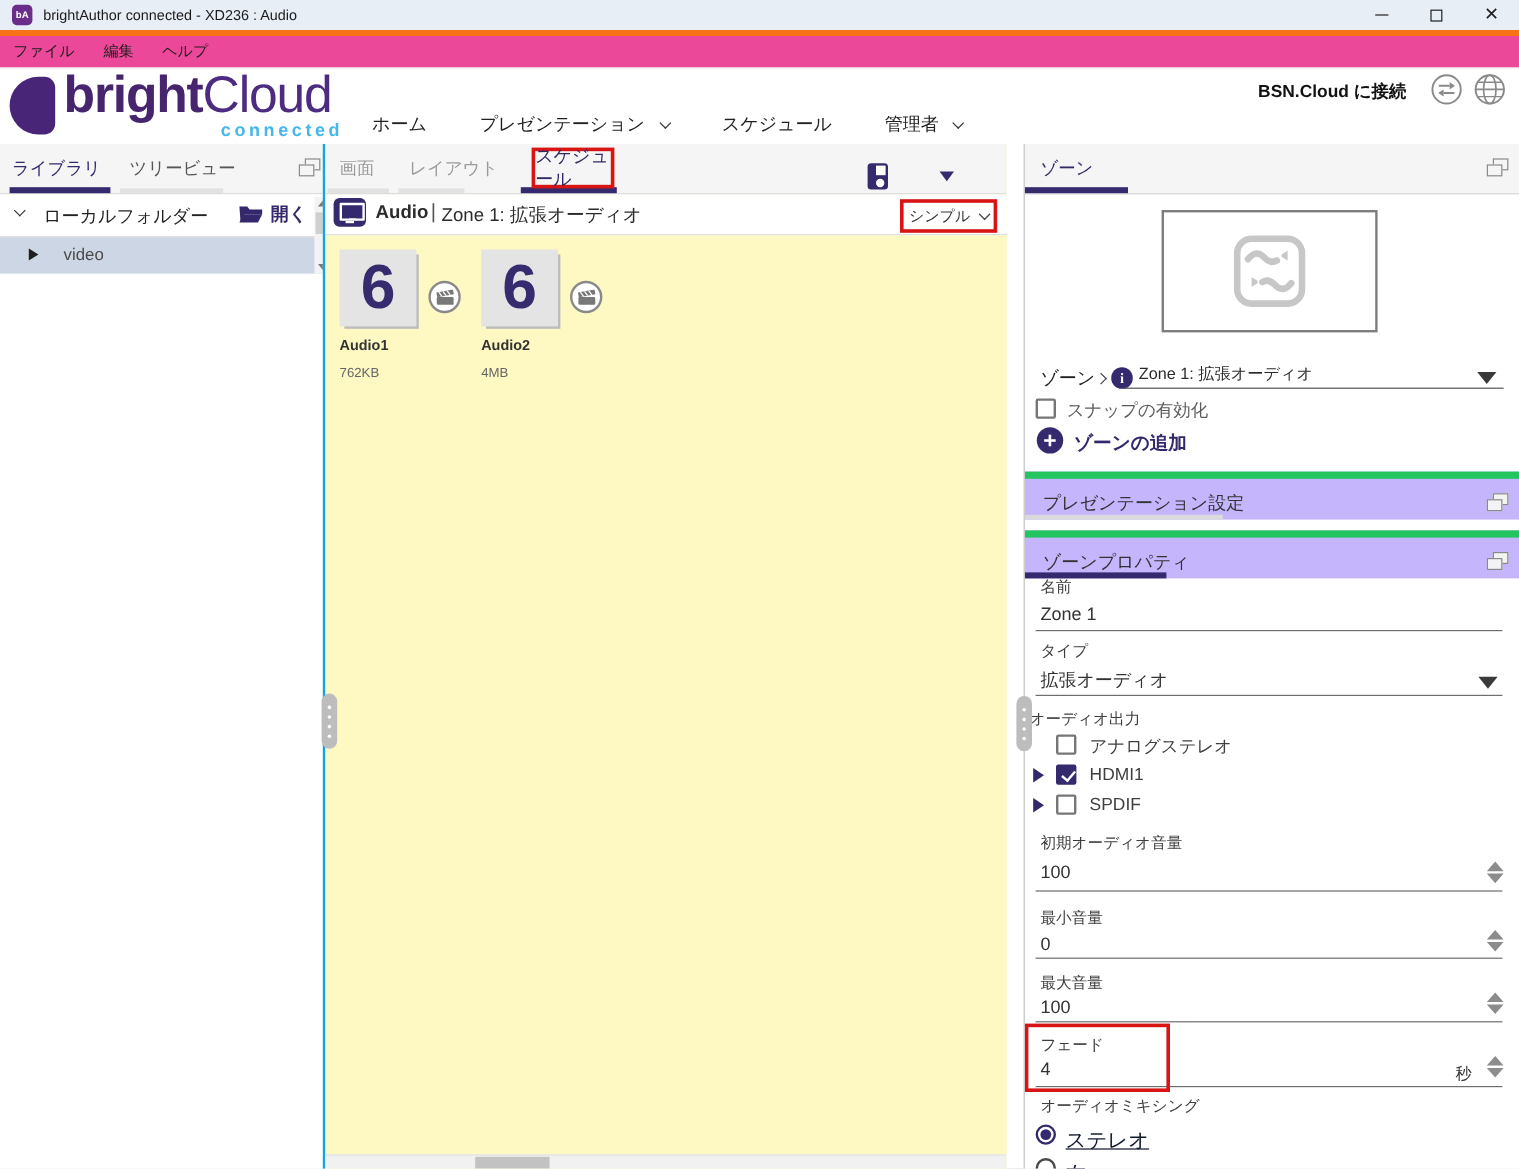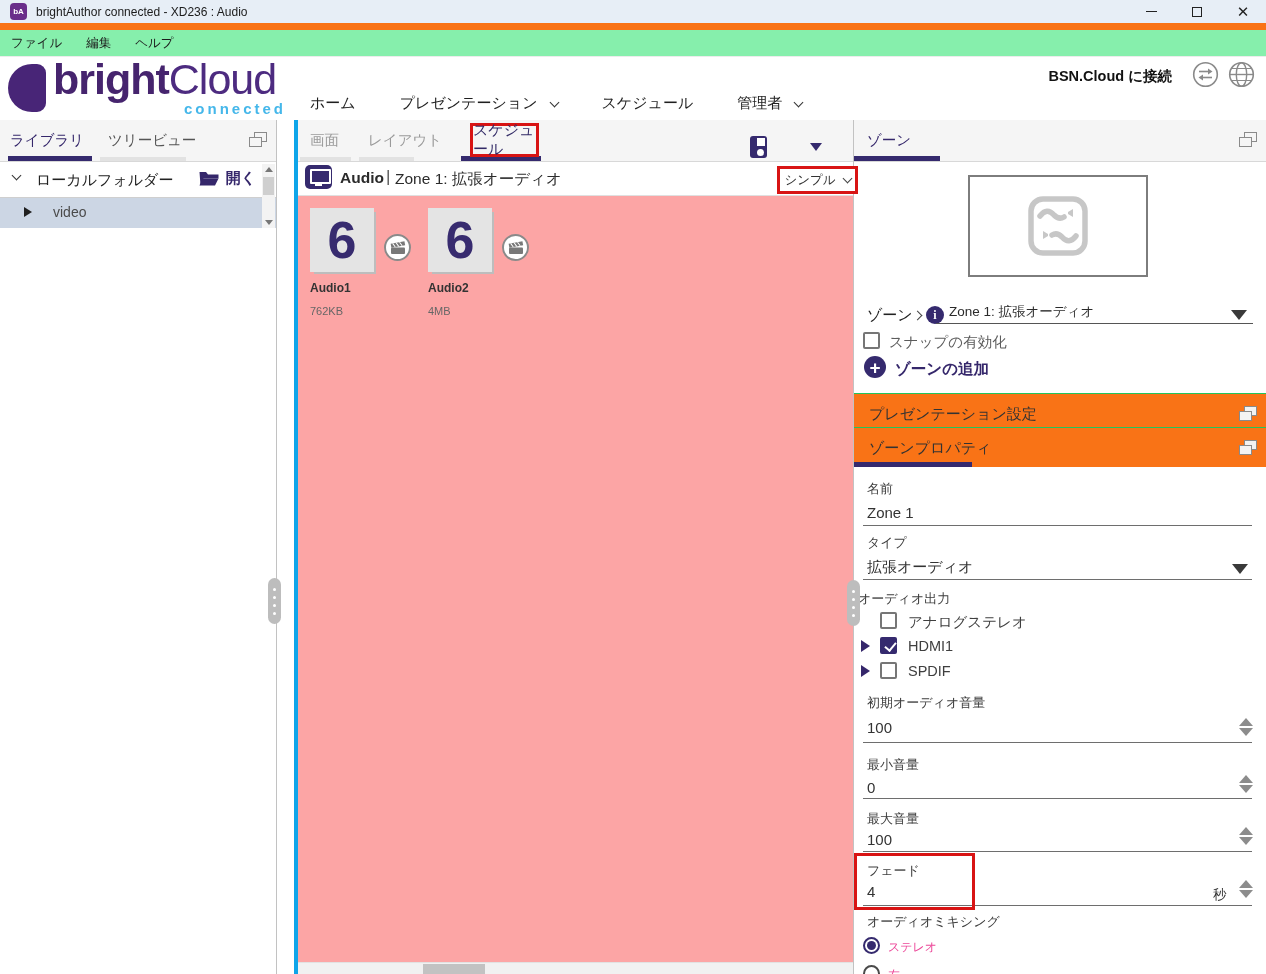--- a/index.html
+++ b/index.html
@@ -1,30 +1,30 @@
 <!DOCTYPE html>
 <html><head>
 <meta charset="utf-8">
 <style>
   * { margin:0; padding:0; box-sizing:border-box; }
   body { background:#888; font-family:"Liberation Sans","DejaVu Sans",sans-serif; }
   #app { position:relative; width:1266px; height:974px; background:#fff; overflow:hidden; font-family:"Liberation Sans","DejaVu Sans",sans-serif; }
 
   
-  .titlebar { position:absolute; left:0; top:0; width:100%; height:30px; background:#e7eef6; border-bottom:7px solid #f97316; display:flex; align-items:center;justify-content:center; }
+  .titlebar { position:absolute; left:0; top:0; width:100%; height:30px; background:#e7eef6; border-bottom:5px solid #f97316; display:flex; align-items:center;justify-content:center; }
   .app-icon { width:17px; height:17px; background:#6a2e8a; border-radius:4px; margin:0 9px 0 10px; color:#fff; font-size:8px; font-weight:bold; display:flex; align-items:center; justify-content:center; }
   .tb-title { font-size:12px; color:#1b1b1b; }
   .win-controls { margin-left:auto; display:flex; height:100%; }
   .win-btn { width:46px; height:100%; display:flex; align-items:center; justify-content:center; color:#222; }
   .glyph-min { width:11px; height:1px; background:#222; display:block; }
   .glyph-max { width:10px; height:10px; border:1.2px solid #222; display:block; }
   .glyph-close { font-size:15px; line-height:1; }
 
   
-  .menubar { position:absolute; left:0; top:30px; width:100%; height:27px; background:#86efac; border-bottom:1px solid #ececec; display:flex; align-items:center; padding-left:11px; gap:24px; }
+  .menubar { position:absolute; left:0; top:30px; width:100%; height:27px; background:#ec4899; border-bottom:1px solid #ececec; display:flex; align-items:center; padding-left:11px; gap:24px; }
   .menu-item { font-size:12.5px; color:#1c1c1c; }
 
   
   .header { position:absolute; left:0; top:57px; width:100%; height:63px; background:#fff; }
   .logo-mark { position:absolute; left:8px; top:7px; width:38px; height:48px; background:#482577; border-radius:24px 9px 9px 24px; }
   .logo-text { position:absolute; left:53px; top:-4px; font-size:43px; line-height:52px; letter-spacing:-1px; }
   .logo-bright { font-weight:700; color:#46246e; }
   .logo-author { font-weight:300; color:#4d2b80; }
   .logo-connected { position:absolute; left:158px; top:43px; width:128px; text-align:right; font-size:15px; letter-spacing:3px; color:#45b7ea; font-weight:600; }
   .nav { position:absolute; left:310px; bottom:7px; display:flex; align-items:center; }
@@ -33,21 +33,21 @@
   .chev.down { transform:rotate(45deg); margin-top:-3px; }
   .chev.right { transform:rotate(-45deg); }
   .nav-item .chev { margin-left:13px; color:#333; }
   .connect-label { position:absolute; right:94px; top:10px; font-size:14.5px; font-weight:700; color:#121212; }
   .hdr-icon { position:absolute; top:4px; width:27px; height:27px; }
   .hdr-icon.sync { right:47px; }
   .hdr-icon.globe { right:11px; }
 
   
   .panel-left  { position:absolute; left:0; top:120px; width:277px;  height:854px; background:#fff; border-right:1px solid #c2c2c2; overflow:hidden; }
-  .panel-center{ position:absolute; left:294px; top:120px; width:570px; height:854px; background:#fca5a5; border-left:4px solid #0ea5e9; overflow:hidden; }
+  .panel-center{ position:absolute; left:269px; top:120px; width:570px; height:854px; background:#fef9c3; border-left:2px solid #0ea5e9; overflow:hidden; }
   .panel-right { position:absolute; left:853px; top:120px; width:413px; height:854px; background:#fff; border-left:1px solid #c2c2c2; overflow:hidden; }
 
   .tabbar { position:absolute; left:0; top:0; right:0; height:42px; background:#f5f5f5; border-bottom:1px solid #d8d8d8; }
   .tab-label { position:absolute; top:11px; font-size:14.5px; }
   .tab-bar-active   { position:absolute; bottom:0; height:5px; background:#352a6e; }
   .tab-bar-inactive { position:absolute; bottom:0; height:4px; background:#e2e2e2; }
   .panel-toggle-icon { position:absolute; right:9px; top:12px; width:18px; height:15px; }
   .panel-toggle-icon .r1 { position:absolute; right:0; top:0; width:13px; height:10px; border:1.4px solid #8a8a8a; background:#f5f5f5; }
   .panel-toggle-icon .r2 { position:absolute; left:0; bottom:0; width:13px; height:10px; border:1.4px solid #8a8a8a; background:#f5f5f5; }
 
@@ -105,40 +105,40 @@
   .sel-underline { position:absolute; left:82px; right:13px; top:203px; border-bottom:1px solid #555; }
   .caret-down { width:0; height:0; border-left:8px solid transparent; border-right:8px solid transparent; border-top:10px solid #3a3a3a; }
   .sel-caret { position:absolute; left:377px; top:190px; }
   .cb { width:17px; height:17px; border:2px solid #767676; border-radius:2px; background:#fff; position:relative; }
   .cb.checked { background:#352a6e; border-color:#352a6e; }
   .cb.checked::after { content:""; position:absolute; left:4.5px; top:0.5px; width:5px; height:9px; border-right:2.2px solid #fff; border-bottom:2.2px solid #fff; transform:rotate(40deg); }
   .snap-cb { position:absolute; left:9px; top:212px; }
   .snap-label { position:absolute; left:35px; top:213px; font-size:14.5px; color:#5c5c5c; }
   .add-circle { position:absolute; left:10px; top:236px; width:22px; height:22px; border-radius:50%; background:#352a6e; color:#fff; font-size:19px; font-weight:700; display:flex; align-items:center; justify-content:center; line-height:1; }
   .add-label { position:absolute; left:41px; top:239px; font-size:15.5px; font-weight:700; color:#35276b; }
-  .section { position:absolute; left:0; right:0; height:40px; background:#f97316; border-top:1px solid #22c55e; }
+  .section { position:absolute; left:0; right:0; height:40px; background:#c4b5fd; border-top:6px solid #22c55e; }
   .section-label { position:absolute; left:15px; top:11px; font-size:15px; color:#333; }
   .sec-bar-gray   { position:absolute; left:0; bottom:0; width:165px; height:4px; background:#dadada; }
   .sec-bar-purple { position:absolute; left:0; bottom:0; width:118px; height:5px; background:#352a6e; }
   .f-label { position:absolute; left:13px; font-size:13px; color:#3d3d3d; }
   .f-value { position:absolute; left:13px; font-size:15px; color:#333; }
   .uline { position:absolute; left:9px; right:14px; border-bottom:1px solid #6e6e6e; }
   .type-caret { position:absolute; left:378px; top:444px; }
   .out-arrow { position:absolute; width:0; height:0; border-left:9px solid #35276b; border-top:6px solid transparent; border-bottom:6px solid transparent; }
   .out-cb { position:absolute; left:26px; }
   .out-label { position:absolute; left:54px; font-size:14.5px; color:#3f3f3f; }
   .spinner { position:absolute; left:385px; width:16px; }
   .spin-up   { width:0; height:0; border-left:7px solid transparent; border-right:7px solid transparent; border-bottom:8px solid #8c8c8c; margin-bottom:2px; }
   .spin-down { width:0; height:0; border-left:7px solid transparent; border-right:7px solid transparent; border-top:8px solid #8c8c8c; }
   .fade-redbox { left:0; top:733px; width:121px; height:57px; }
   .fade-unit { position:absolute; left:359px; top:766px; font-size:13.5px; color:#333; }
   .radio { width:17px; height:17px; border-radius:50%; border:2px solid #4a4a4a; position:absolute; background:#fff; }
   .radio.sel { border-color:#352a6e; }
   .radio.sel::after { content:""; position:absolute; inset:2px; border-radius:50%; background:#352a6e; }
-  .radio-label { position:absolute; left:34px; font-size:12px; color:#ec4899; }
+  .radio-label { position:absolute; left:34px; font-size:17px; color:#0f172a;text-decoration:underline; }
 
   .splitter-handle { position:absolute; width:13px; height:46px; background:#bdbdbd; border-radius:7px; z-index:8; display:flex; flex-direction:column; align-items:center; justify-content:center; gap:5px; }
   .splitter-handle i { width:3px; height:3px; border-radius:50%; background:#fff; }
 </style>
 </head>
 <body>
 
 <div id="app">
 
   <div class="titlebar">
@@ -337,21 +337,21 @@
     <div class="add-label">ゾーンの追加</div>
 
     <div class="section" style="top:273px;">
       <div class="section-label">プレゼンテーション設定</div>
       <div class="panel-toggle-icon" style="top:12px;">
           <span class="r1" style="background:#f3f3f3;"></span>
           <span class="r2" style="background:#f3f3f3;"></span>
         </div>
       <div class="sec-bar-gray"></div>
     </div>
-    <div class="section" style="top:307px;">
+    <div class="section" style="top:322px;">
       <div class="section-label">ゾーンプロパティ</div>
       <div class="panel-toggle-icon" style="top:12px;">
           <span class="r1" style="background:#f3f3f3;"></span>
           <span class="r2" style="background:#f3f3f3;"></span>
         </div>
       <div class="sec-bar-purple"></div>
     </div>
 
     <div class="f-label" style="top:360px;">名前</div>
     <div class="f-value" style="top:384px;">Zone 1</div>

